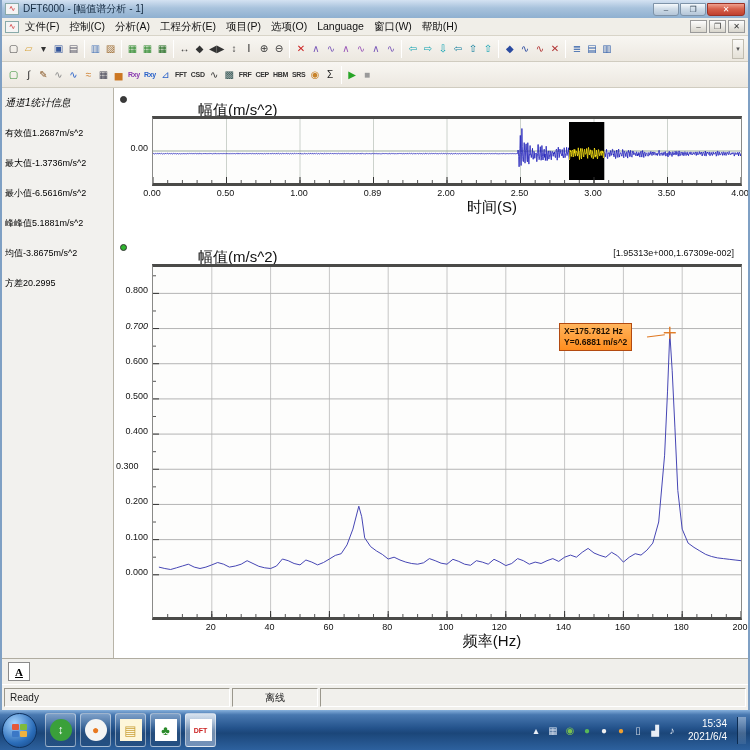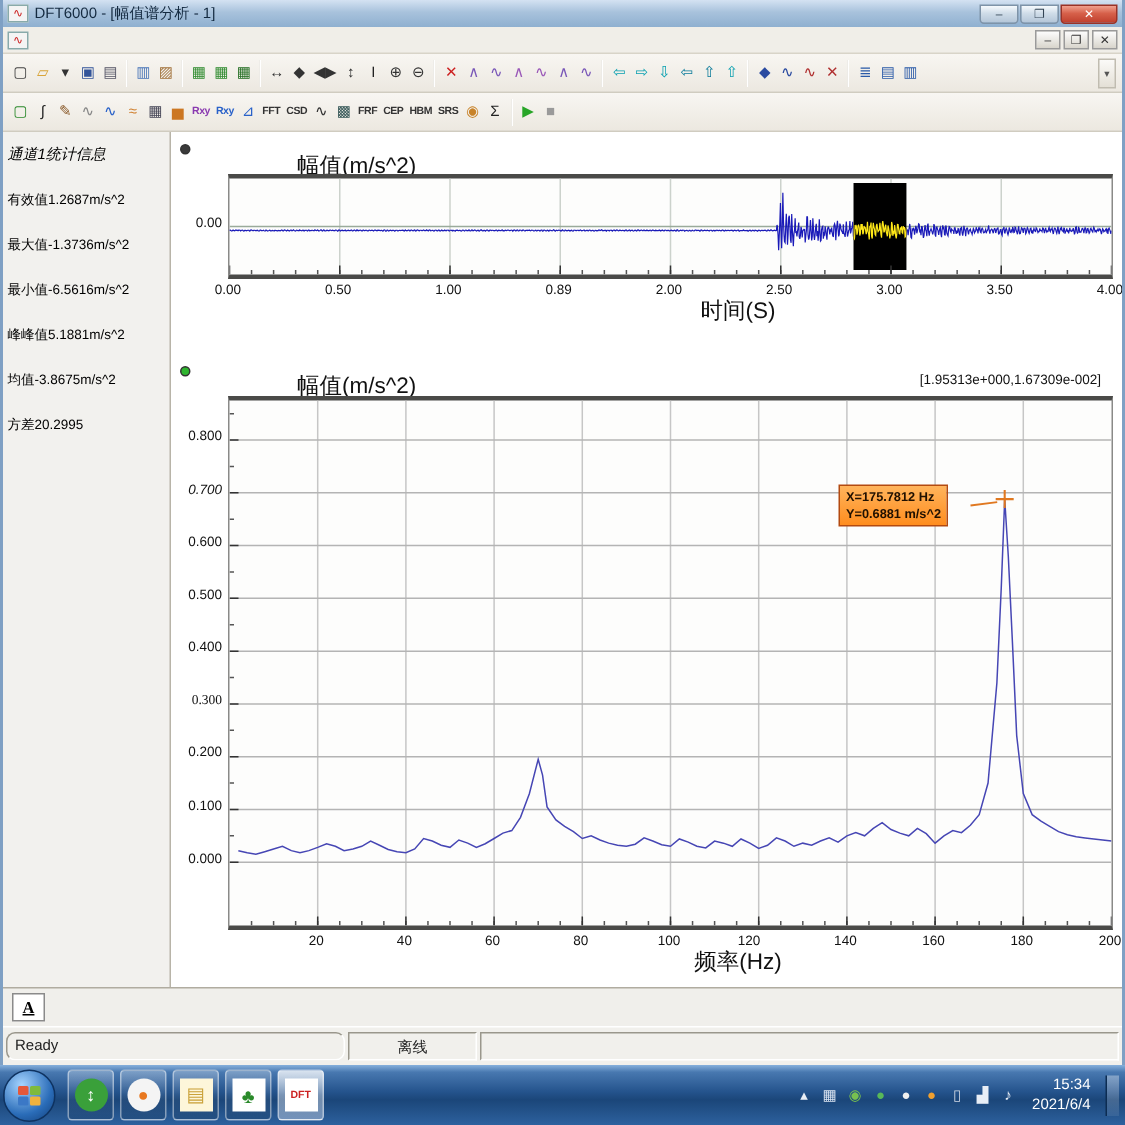--- a/index.html
+++ b/index.html
@@ -32,21 +32,21 @@
 .corner-readout{position:absolute;font-size:9px;color:#111;}
 .plot{position:absolute;background:#fdfdfc;border-top:3px solid #4a4a48;border-bottom:3px solid #4a4a48;border-left:1px solid #8a8a88;border-right:1px solid #8a8a88;}
 .plot svg{display:block;}
 .ticklabel{position:absolute;font-size:9px;color:#111;white-space:nowrap;}
 .annot{position:absolute;background:linear-gradient(#ffb45c,#ff8d1e);border:1px solid #b34a10;padding:2px 4px;z-index:3;}
 .annot div{font-size:8.5px;font-weight:bold;color:#201000;line-height:1.3;white-space:nowrap;}
 .tabbar{height:26px;background:#f0efeb;border-top:1px solid #b0aca0;display:flex;align-items:center;padding:2px 6px;flex:0 0 auto;}
 .tab-a{width:22px;height:19px;background:#fff;border:1px solid #8a8a8a;font-size:11px;font-weight:bold;text-decoration:underline;font-family:"Liberation Serif","DejaVu Serif",serif;}
 .statusbar{height:26px;background:#f1f0ec;border-top:1px solid #fff;display:flex;align-items:stretch;padding:3px 2px;gap:2px;flex:0 0 auto;}
 .seg{border:1px solid;border-color:#9a978c #fff #fff #9a978c;font-size:10px;color:#222;display:flex;align-items:center;padding:0 5px;}
-.seg-ready{width:226px;border-radius:6px;}
+.seg-ready{width:226px;}
 .seg-mode{width:86px;justify-content:center;}
 .seg-rest{flex:1;}
 .taskbar{position:absolute;left:0;right:0;bottom:0;height:40px;background:linear-gradient(180deg,#86b0dc 0,#4878b0 12%,#24538c 45%,#1b4679 58%,#2d619e 100%);display:flex;align-items:center;padding-left:2px;}
 .orb{width:35px;height:35px;border-radius:50%;background:radial-gradient(circle at 35% 28%,#a5d4ff,#2a6cb8 62%,#123e78);border:1px solid #0e3260;display:flex;align-items:center;justify-content:center;margin-right:8px;flex:0 0 auto;}
 .orbflag{display:grid;grid-template-columns:7px 7px;grid-template-rows:6px 6px;gap:1px;}
 .orbflag i{border-radius:1px;display:block;}
 .task-btn{width:31px;height:34px;margin-right:4px;border:1px solid rgba(255,255,255,.45);border-radius:3px;background:linear-gradient(rgba(255,255,255,.28),rgba(255,255,255,.06) 50%,rgba(0,0,0,.12));display:flex;align-items:center;justify-content:center;flex:0 0 auto;}
 .task-btn.active{background:linear-gradient(rgba(255,255,255,.78),rgba(255,255,255,.4) 50%,rgba(205,214,232,.45));}
 .task-ic{width:22px;height:22px;display:flex;align-items:center;justify-content:center;font-weight:bold;overflow:hidden;}
 .task-ic.round{border-radius:50%;}
@@ -66,20 +66,31 @@
       <span class="title-text">DFT6000 - [幅值谱分析 - 1]</span>
       <span class="winbtns">
         <span class="winbtn">–</span>
         <span class="winbtn">❐</span>
         <span class="winbtn close">✕</span>
       </span>
     </div>
 
     <div class="menubar">
       <span class="appicon">∿</span>
+      <span style="display:flex;">
+          <span class="menu-item">文件(F)</span>
+          <span class="menu-item">控制(C)</span>
+          <span class="menu-item">分析(A)</span>
+          <span class="menu-item">工程分析(E)</span>
+          <span class="menu-item">项目(P)</span>
+          <span class="menu-item">选项(O)</span>
+          <span class="menu-item">Language</span>
+          <span class="menu-item">窗口(W)</span>
+          <span class="menu-item">帮助(H)</span>
+        </span>
       <span class="mdibtns">
         <span class="mdibtn">–</span>
         <span class="mdibtn">❐</span>
         <span class="mdibtn">✕</span>
       </span>
     </div>
 
     <div class="toolbar" id="toolbar1">
         <button class="tb-btn">
           <span style="color: rgb(68, 68, 68);">▢</span>
@@ -475,21 +486,21 @@
           <span class="ticklabel" style="left: 260.2px; top: 534px; width: 26px; text-align: center;">80</span>
           <span class="ticklabel" style="left: 319px; top: 534px; width: 26px; text-align: center;">100</span>
           <span class="ticklabel" style="left: 377.8px; top: 534px; width: 26px; ">120</span>
           <span class="ticklabel" style="left: 436.6px; top: 534px; width: 26px; text-align: center;">140</span>
           <span class="ticklabel" style="left: 495.4px; top: 534px; width: 26px; text-align: center;">160</span>
           <span class="ticklabel" style="left: 554.2px; top: 534px; width: 26px; text-align: center;">180</span>
           <span class="ticklabel" style="left: 613px; top: 534px; width: 26px; text-align: center;">200</span>
           <span class="ticklabel" style="left: 2px; top: 478.789px; width: 32px; text-align: right;">0.000</span>
           <span class="ticklabel" style="left: 2px; top: 443.613px; width: 32px; text-align: right;">0.100</span>
           <span class="ticklabel" style="left: 2px; top: 408.437px; width: 32px; text-align: right;">0.200</span>
-          <span class="ticklabel" style="left: 2px; top: 373.261px; width: 32px; text-align: right; font-family: Liberation Serif, serif;">0.300</span>
+          <span class="ticklabel" style="left: 2px; top: 373.261px; width: 32px; text-align: left;">0.300</span>
           <span class="ticklabel" style="left: 2px; top: 338.085px; width: 32px; text-align: right;">0.400</span>
           <span class="ticklabel" style="left: 2px; top: 302.91px; width: 32px; text-align: right;">0.500</span>
           <span class="ticklabel" style="left: 2px; top: 267.734px; width: 32px; text-align: right;">0.600</span>
           <span class="ticklabel" style="left: 2px; top: 232.558px; width: 32px; text-align: right; font-style: italic;">0.700</span>
           <span class="ticklabel" style="left: 2px; top: 197.382px; width: 32px; text-align: right;">0.800</span>
         </div>
     </div>
 
     <div class="tabbar">
       <button class="tab-a">A</button>

